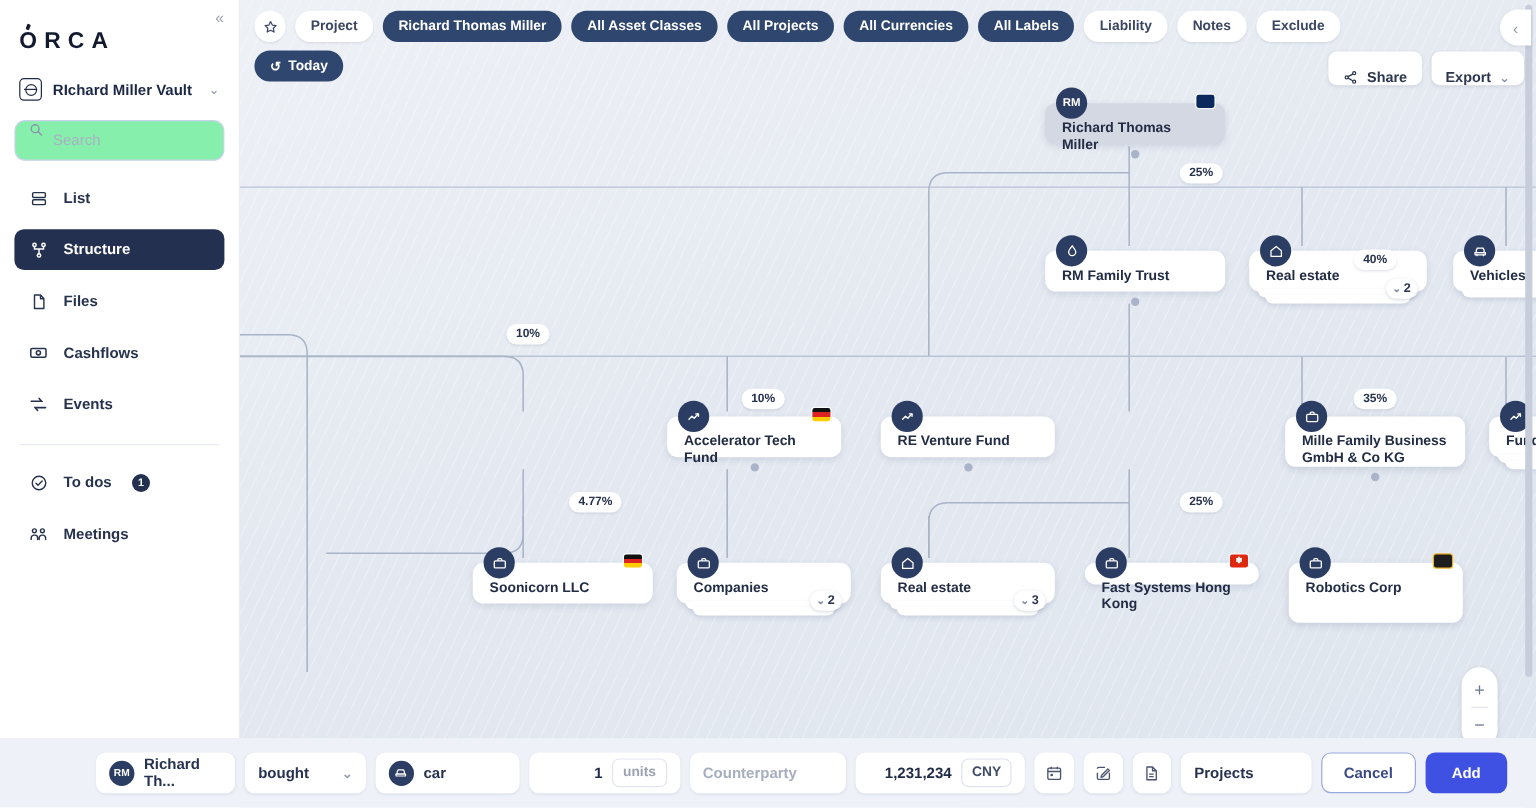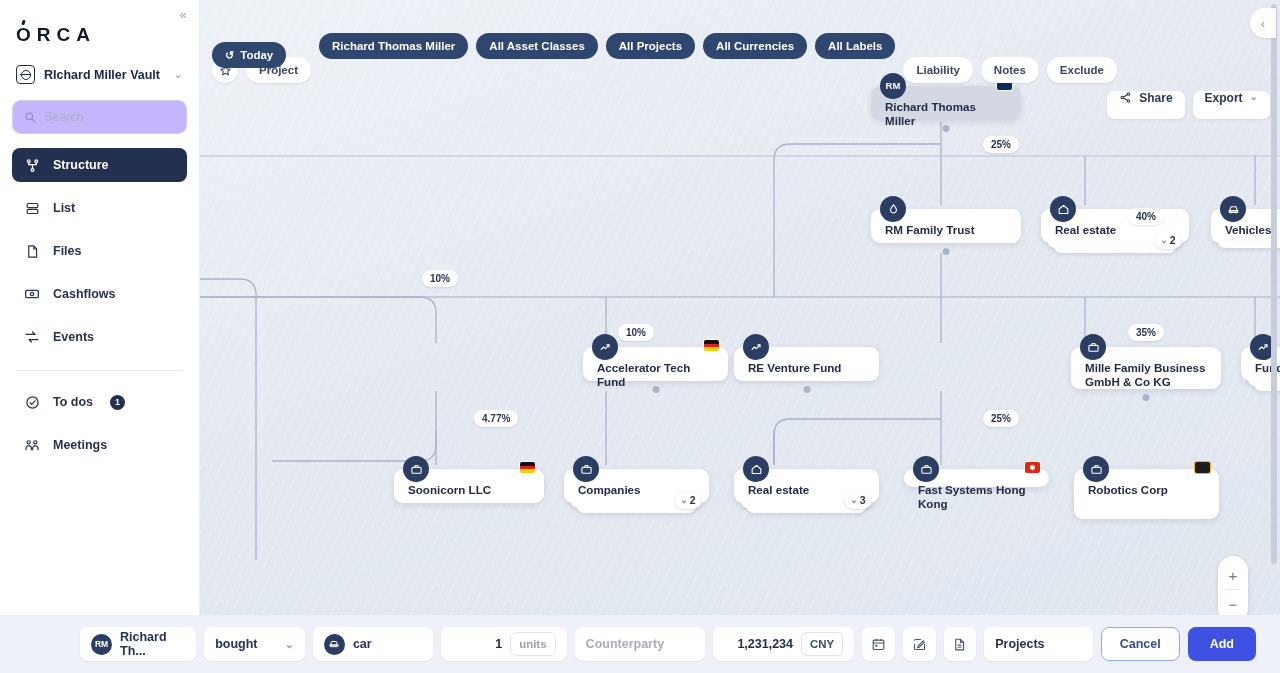--- a/index.html
+++ b/index.html
@@ -52,22 +52,22 @@
   }
   .vault-icon::after {
     content: ""; position: absolute; width: 11px; height: 1.5px; background: #1f2b46;
   }
   .vault-name { font-size: 12.5px; font-weight: 700; color: #1c2745; flex: 1; }
   .vault-chev { color: #8d95a8; font-size: 11px; }
 
   .search-box {
     margin: 14px 12px 0 12px;
     height: 34px; border: 1px solid #c9d2ea; border-radius: 9px;
-    background: #c4b5fd;
-    display: flex; align-items: center; gap: 8px; padding: 0 11px;
+    background: #86efac;
+    display: flex; gap: 8px; padding: 0 11px;
   }
   .search-box input {
     border: none; outline: none; background: transparent;
     font-family: "Liberation Sans", sans-serif; font-size: 12.5px; color: #3c4660;
     width: 100%;
   }
   .search-box input::placeholder { color: #a9b0c2; }
 
   .nav { margin-top: 14px; }
   .nav-item {
@@ -113,27 +113,27 @@
     padding: 9px 10px 0 12px;
     display: flex; flex-wrap: wrap; gap: 8px; align-items: center;
     z-index: 40;
   }
   .chip {
     height: 26px; border-radius: 13px; padding: 0 13px;
     display: inline-flex; align-items: center; justify-content: center;
     font-size: 11.5px; font-weight: 700; cursor: pointer; white-space: nowrap;
   }
   .chip.dark { background: #2f466e; color: #fff; }
-  .chip.light { background: #fff; color: #3b4663; box-shadow: 0 1px 2px rgba(30,40,70,.10); margin-top: 48px; }
+  .chip.light { background: #fff; color: #3b4663; box-shadow: 0 1px 2px rgba(30,40,70,.10); }
   .chip.icon-only { width: 26px; padding: 0; }
   .chip .rev { margin-right: 6px; font-size: 11px; }
   .tb-right { margin-left: auto; display: flex; gap: 8px; align-items: center; }
   .btn-w {
     height: 28px; background: #fff; border-radius: 7px; padding: 0 12px;
-    display: inline-flex; align-items: flex-start; gap: 7px;
+    display: inline-flex; align-items: flex-end; gap: 7px;
     font-size: 12px; font-weight: 700; color: #2c374f; cursor: pointer;
     box-shadow: 0 1px 3px rgba(30,40,70,.10);
   }
   .toolbar-row2 { position:absolute; top: 42px; left: 12px; z-index: 40; }
   .panel-toggle {
     position: absolute; top: 8px; right: 4px; z-index: 41;
     width: 26px; height: 30px; background: #fff; border-radius: 16px 0 0 16px;
     display: flex; align-items: center; justify-content: center;
     color: #8e97ab; font-size: 13px; cursor: pointer;
     box-shadow: 0 1px 3px rgba(30,40,70,.10);
@@ -291,39 +291,39 @@
 
     <div class="search-box">
       <svg width="14" height="14" viewBox="0 0 24 24" fill="none" stroke="#8b93ab" stroke-width="2.2">
         <circle cx="10.5" cy="10.5" r="6.5"></circle>
           <line x1="15.5" y1="15.5" x2="21" y2="21" stroke-linecap="round"></line>
       </svg>
       <input placeholder="Search" style="">
     </div>
 
     <nav class="nav">
+      <div class="nav-item">
+        <span class="ico">
+          <svg width="15" height="15" viewBox="0 0 24 24" fill="none" stroke="#27324d" stroke-width="1.9">
+            <rect x="3.5" y="4" width="17" height="6.5" rx="1.6"></rect>
+              <rect x="3.5" y="13.5" width="17" height="6.5" rx="1.6"></rect>
+          </svg>
+        </span>
+        <span>List</span>
+      </div>
       <div class="nav-item active">
         <span class="ico">
           <svg width="15" height="15" viewBox="0 0 24 24" fill="none" stroke="#ffffff" stroke-width="2" stroke-linecap="round">
             <circle cx="6" cy="5" r="2.2"></circle>
               <circle cx="18" cy="5" r="2.2"></circle>
               <circle cx="12" cy="19" r="2.2"></circle>
             <path d="M6 7.2v3.3h12V7.2M12 10.5v6.3"></path>
           </svg>
         </span>
         <span>Structure</span>
-      </div>
-      <div class="nav-item">
-        <span class="ico">
-          <svg width="15" height="15" viewBox="0 0 24 24" fill="none" stroke="#27324d" stroke-width="1.9">
-            <rect x="3.5" y="4" width="17" height="6.5" rx="1.6"></rect>
-              <rect x="3.5" y="13.5" width="17" height="6.5" rx="1.6"></rect>
-          </svg>
-        </span>
-        <span>List</span>
       </div>
       <div class="nav-item">
         <span class="ico">
           <svg width="15" height="15" viewBox="0 0 24 24" fill="none" stroke="#27324d" stroke-width="1.9" stroke-linejoin="round">
             <path d="M6 3h8l4.5 4.5V21H6z"></path>
               <path d="M14 3v5h4.5"></path>
           </svg>
         </span>
         <span>Files</span>
       </div>
@@ -503,21 +503,21 @@
       <div class="avatar">
         <svg viewBox="0 0 24 24" fill="none" stroke="#fff" stroke-width="2" stroke-linecap="round">
             <path d="M4 14h16M6 14V10.2l1.6-3.2h8.8L18 10.2V14M7 17v1.6M17 17v1.6"></path>
             <rect x="4" y="14" width="16" height="3.3" rx="1"></rect>
           </svg>
       </div>
       <div style="margin-top:5px">Vehicles</div>
       <div class="stack1"></div>
     </div>
 
-    <div class="node" style="left:383px;top:347px;width:145px;height:34px">
+    <div class="node" style="left:356px;top:347px;width:145px;height:34px">
       <div class="avatar">
         <svg viewBox="0 0 24 24" fill="none" stroke="#fff" stroke-width="2.2" stroke-linecap="round" stroke-linejoin="round">
             <path d="M4 15.5l4.5-4.5 3.5 3 6-6.5"></path>
             <path d="M14.5 7.2H18.5V11"></path>
           </svg>
       </div>
       <div class="flag" style="background:linear-gradient(#111 0 34%, #d22 34% 67%, #fc0 67% 100%)"></div>
       <div style="margin-top:5px">Accelerator Tech Fund</div>
       <div class="dot-bottom"></div>
     </div>

